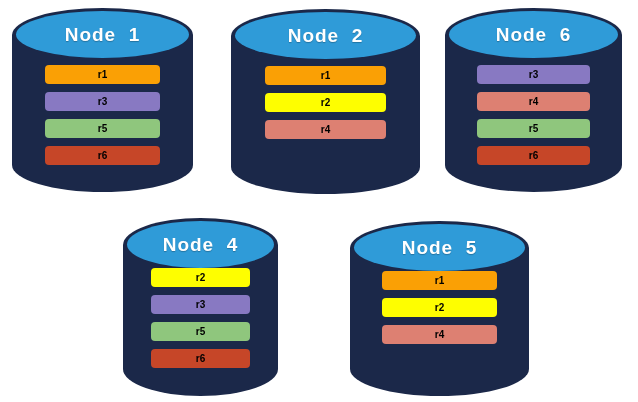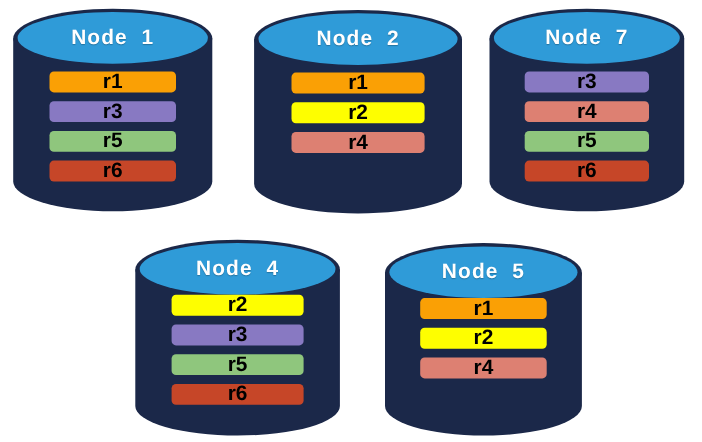--- a/index.html
+++ b/index.html
@@ -13,21 +13,21 @@
     background: var(--canvas-bg, #FFFFFF);
     overflow: hidden;
   }
 
   .cylinder { position: absolute; }
 
   
   .pos-1 { left: 12px;  top: 8px;   width: 181px; height: 184px; }
   .pos-2 { left: 231px; top: 9px;   width: 189px; height: 185px; }
   .pos-3 { left: 445px; top: 8px;   width: 177px; height: 184px; }
-  .pos-4 { left: 123px; top: 218px; width: 186px; height: 178px; text-align: center; }
+  .pos-4 { left: 123px; top: 218px; width: 155px; height: 178px; text-align: center; }
   .pos-5 { left: 350px; top: 221px; width: 179px; height: 175px; }
 
   .cyl-top-rim {
     position: absolute;
     top: 0; left: 0; right: 0;
     height: 54px;
     border-radius: 50%;
     background: var(--body-color);
   }
   .cyl-body {
@@ -68,21 +68,21 @@
   .pos-4 .bars, .pos-5 .bars { top: 50px; }
 
   .bar {
     width: 64%;
     height: 19px;
     border-radius: 4px;
     display: flex;
     align-items: center;
     justify-content: center;
     color: var(--label-color, #000000);
-    font-size: 19px;
+    font-size: 10px;
     font-weight: bold;
     line-height: 1;
   }
 </style>
 </head>
 <body>
 
 <div class="canvas">
 
   <div class="cylinder pos-1">
@@ -107,21 +107,21 @@
         <div class="bar" style="background: rgb(250, 160, 5);">r1</div>
         <div class="bar" style="background: rgb(254, 254, 0);">r2</div>
         <div class="bar" style="background: rgb(221, 128, 114);">r4</div>
       </div>
   </div>
 
   <div class="cylinder pos-3">
     <div class="cyl-top-rim"></div>
     <div class="cyl-body"></div>
     <div class="cyl-top-face"></div>
-    <div class="cyl-title">Node  7</div>
+    <div class="cyl-title">Node  6</div>
     <div class="bars">
         <div class="bar" style="background: rgb(136, 121, 194);">r3</div>
         <div class="bar" style="background: rgb(221, 128, 114);">r4</div>
         <div class="bar" style="background: rgb(143, 198, 125);">r5</div>
         <div class="bar" style="background: rgb(198, 70, 40);">r6</div>
       </div>
   </div>
 
   <div class="cylinder pos-4">
     <div class="cyl-top-rim"></div>

